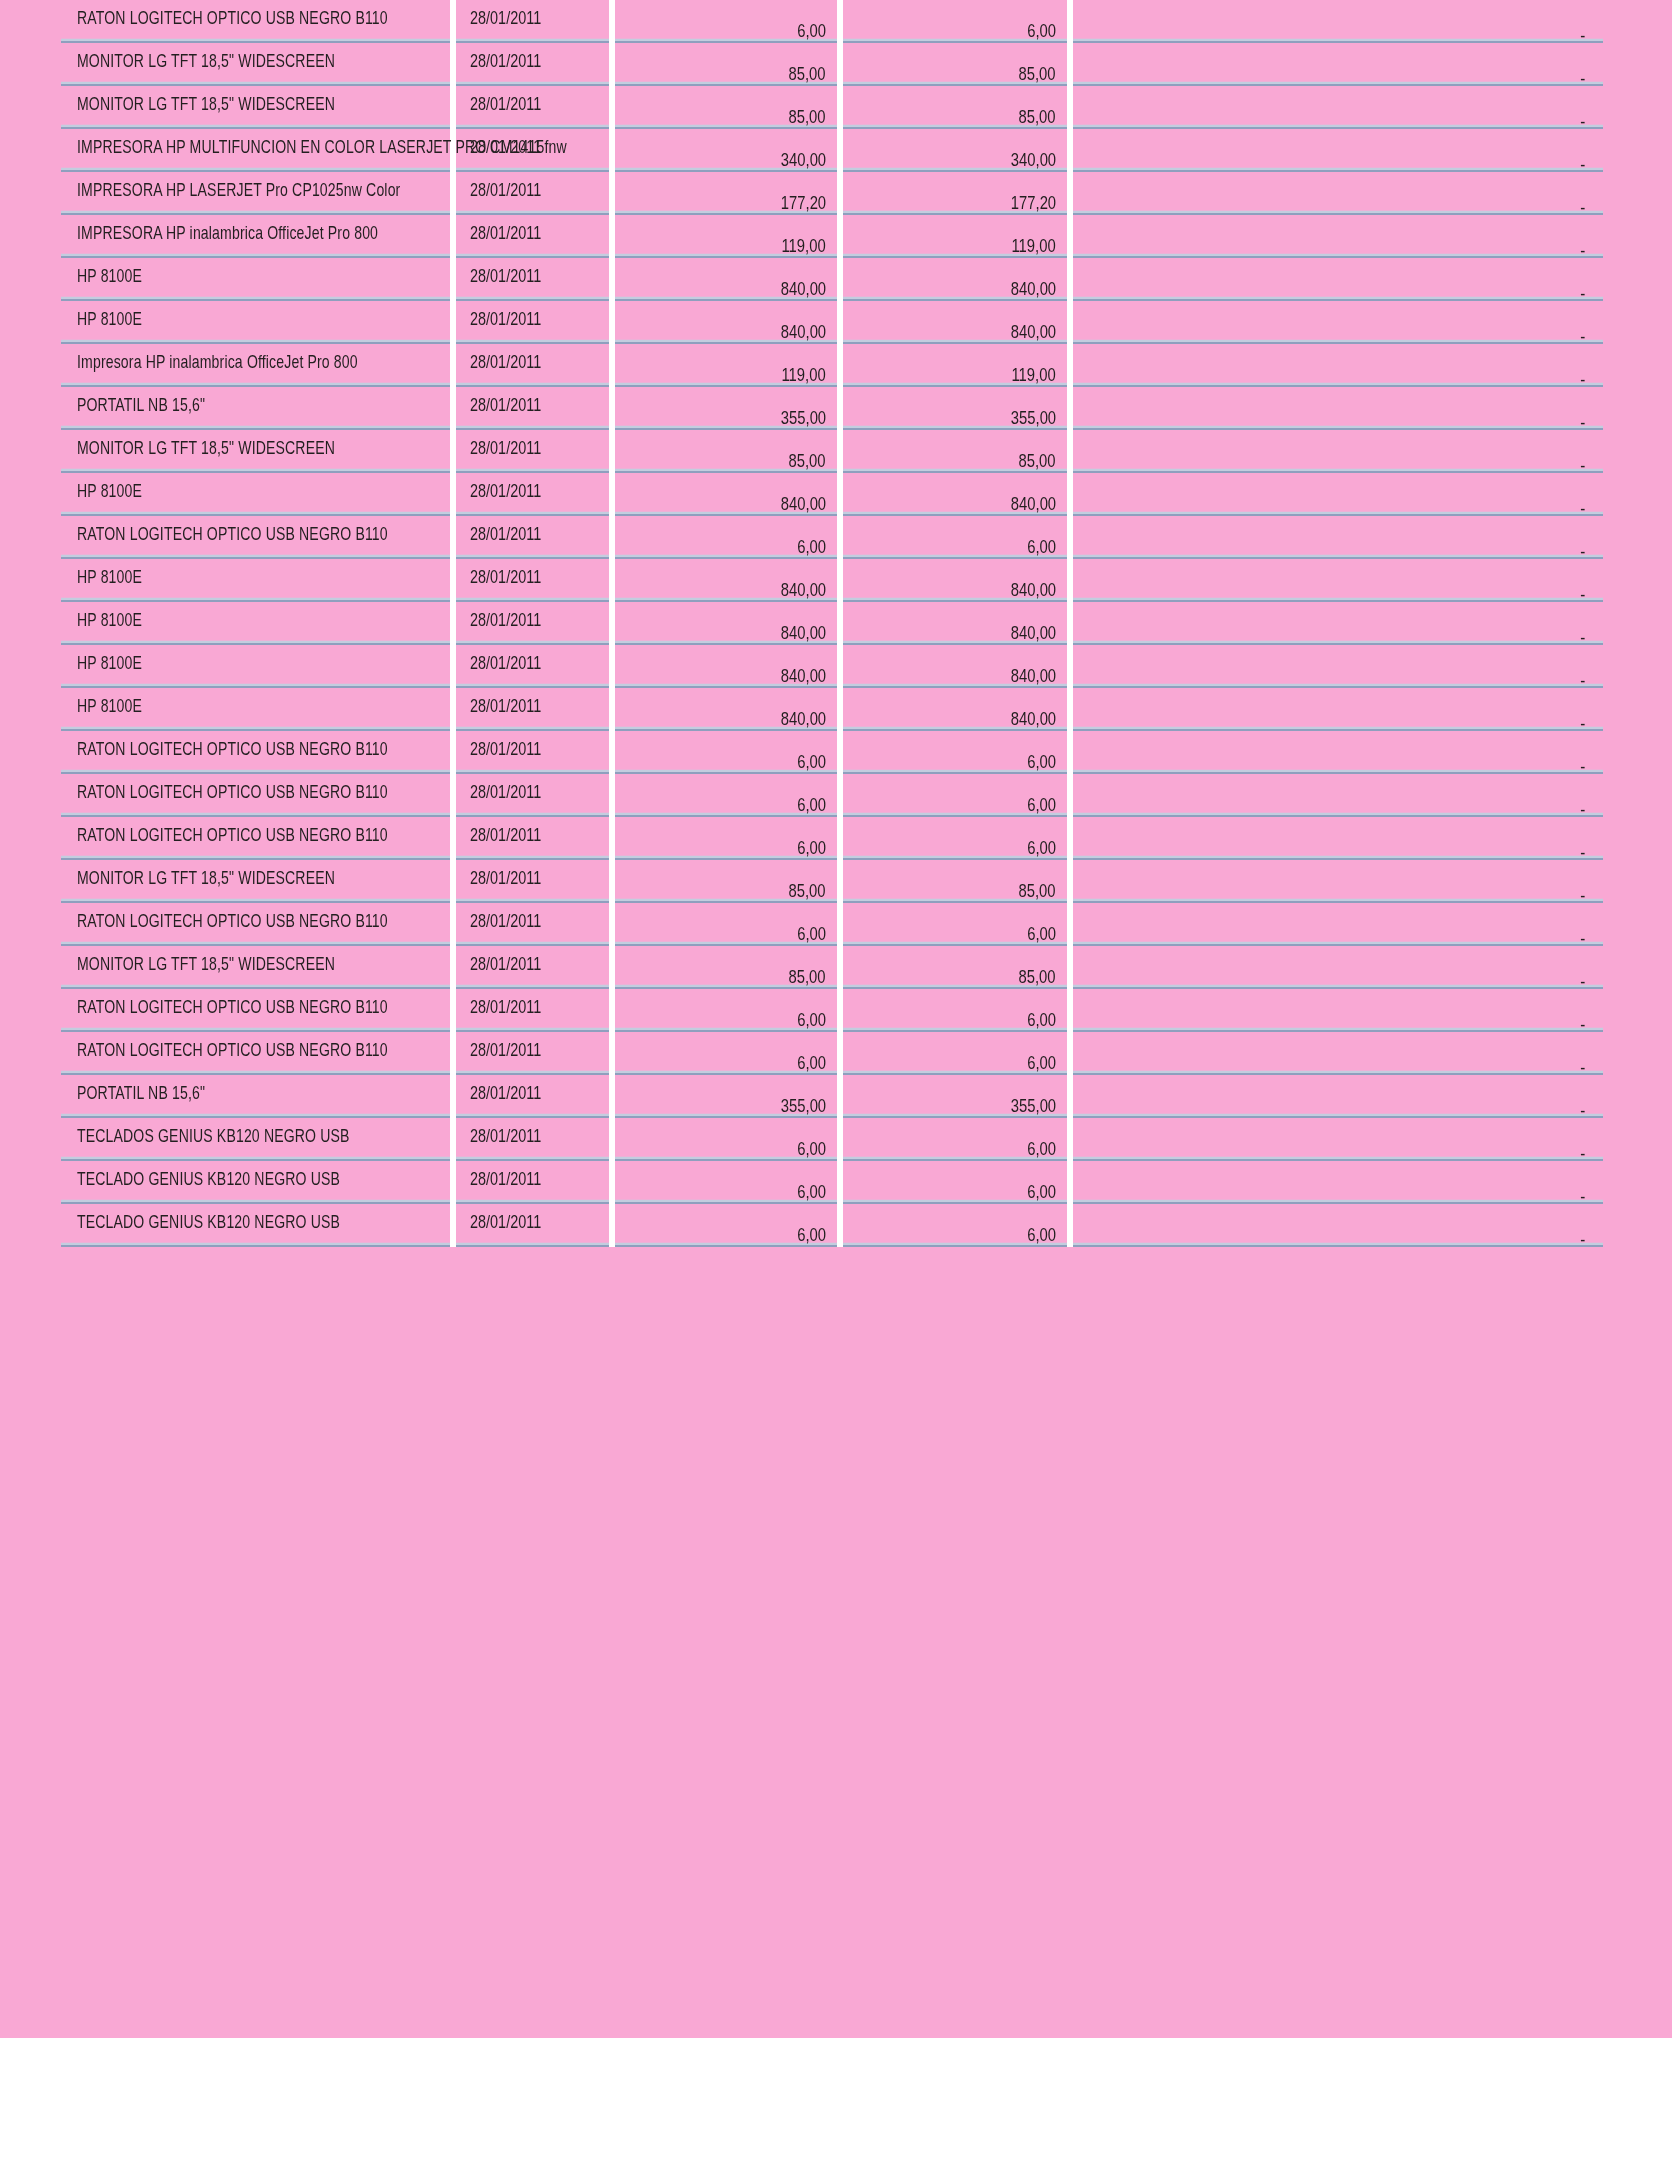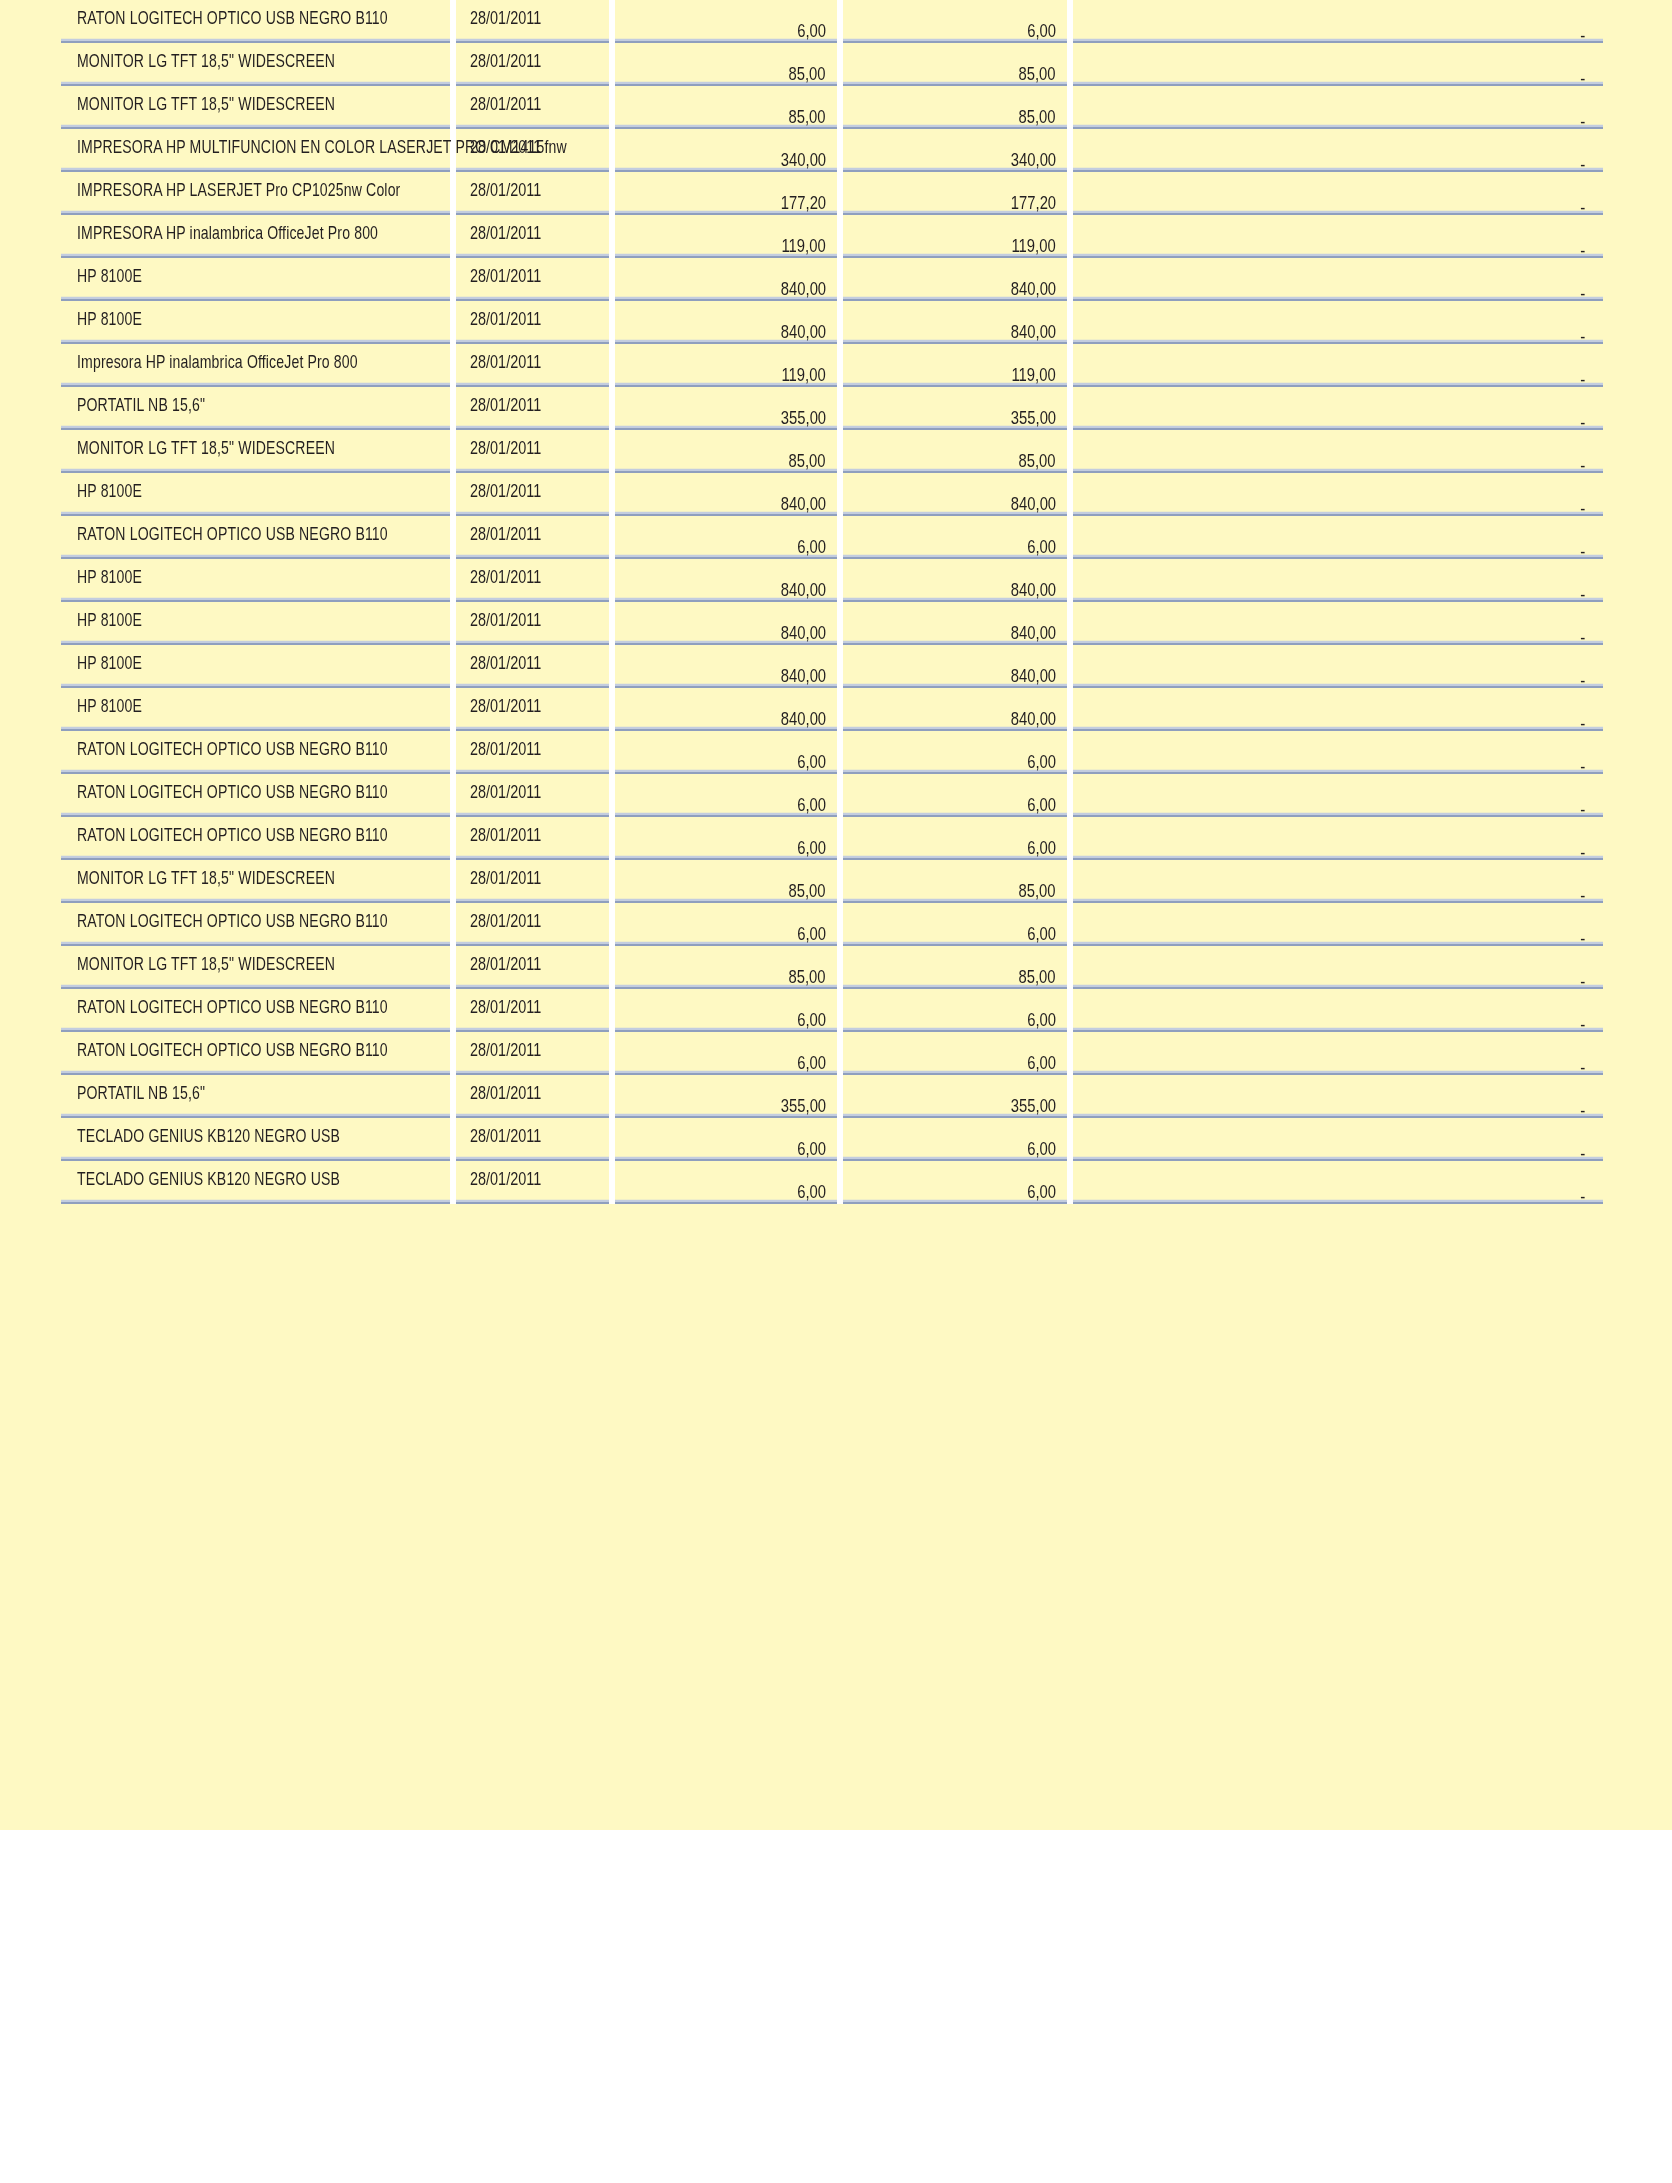--- a/index.html
+++ b/index.html
@@ -11,22 +11,22 @@
     width: 1672px;
     height: 2183px;
     font-family: "Liberation Sans", sans-serif;
     color: #231f20;
     overflow: hidden;
   }
 
   #doc {
     position: relative;
     width: 1672px;
-    height: 1830px;
-    background: #fef9c3;
+    height: 2038px;
+    background: #f9a8d4;
   }
 
   
   .inv-table {
     position: absolute;
     left: 61px;
     top: 0px;
     width: 1518px;
     border-collapse: collapse;
     table-layout: fixed;
@@ -544,20 +544,37 @@
           </td>
           <td class="c-v2">
             <span class="cell-txt val-txt">355,00</span>
           </td>
           <td class="c-last">
             <span class="cell-txt last-txt">-</span>
           </td>
         </tr>
         <tr>
           <td class="c-desc">
+            <span class="cell-txt desc-txt">TECLADOS GENIUS KB120 NEGRO USB</span>
+          </td>
+          <td class="c-date">
+            <span class="cell-txt date-txt">28/01/2011</span>
+          </td>
+          <td class="c-v1">
+            <span class="cell-txt val-txt">6,00</span>
+          </td>
+          <td class="c-v2">
+            <span class="cell-txt val-txt">6,00</span>
+          </td>
+          <td class="c-last">
+            <span class="cell-txt last-txt">-</span>
+          </td>
+        </tr>
+        <tr>
+          <td class="c-desc">
             <span class="cell-txt desc-txt">TECLADO GENIUS KB120 NEGRO USB</span>
           </td>
           <td class="c-date">
             <span class="cell-txt date-txt">28/01/2011</span>
           </td>
           <td class="c-v1">
             <span class="cell-txt val-txt">6,00</span>
           </td>
           <td class="c-v2">
             <span class="cell-txt val-txt">6,00</span>

